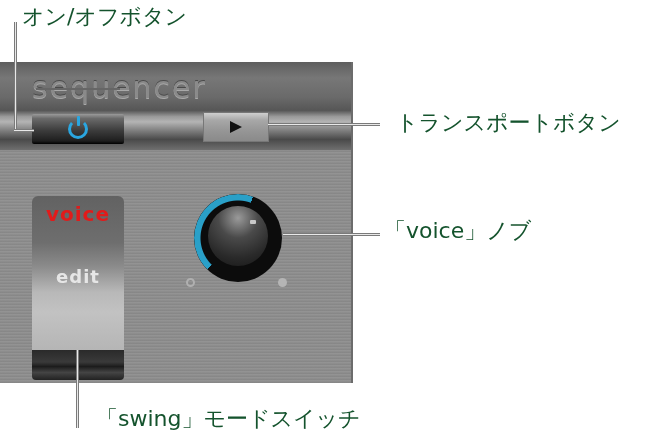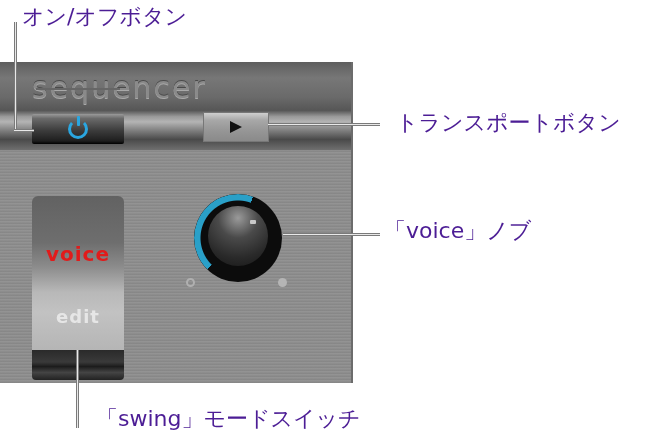--- a/index.html
+++ b/index.html
@@ -2,21 +2,21 @@
 <html><head>
   <meta charset="utf-8">
   <style>
     html, body { margin: 0; padding: 0; }
     body {
       width: 646px; height: 444px; position: relative; overflow: hidden;
       background: #ffffff;
       font-family: "DejaVu Sans", "Liberation Sans", sans-serif;
     }
     .callout {
-      position: absolute; color: #4c1d95; font-size: 22px; line-height: 1;
+      position: absolute; color: #14532d; font-size: 22px; line-height: 1;
       white-space: nowrap;
     }
     .leader { position: absolute; background: #8a8a8a; }
     .leader-h { height: 3px; border-top: 1px solid #7a7a7a; border-bottom: 1px solid #7a7a7a; background: #e8e8e8; box-sizing: border-box; }
     .leader-v { width: 3px; border-left: 1px solid #7a7a7a; border-right: 1px solid #7a7a7a; background: #e8e8e8; box-sizing: border-box; }
 
     .panel {
       position: absolute; left: 0; top: 62px; width: 353px; height: 321px;
       background:
         repeating-linear-gradient(180deg, rgba(255,255,255,0.05) 0px, rgba(255,255,255,0.05) 1px, rgba(0,0,0,0.04) 2px, rgba(0,0,0,0.04) 3px),
@@ -66,21 +66,20 @@
     }
     .mode-switch-body {
       position: absolute; left: 0; top: 107px; width: 92px; height: 155px;
       border-radius: 6px 6px 0 0;
       background: linear-gradient(180deg, #626262 0%, #6e6e6e 30%, #8a8a8a 45%, #b8b8b8 62%, #c2c2c2 75%, #b5b5b5 100%);
       top: 108px;
     }
     .mode-label {
       position: absolute; left: 0; width: 92px; text-align: center; font-weight: bold;
       letter-spacing: 1px;
-      margin-top: 40px;
     }
     .mode-voice { top: 114px; color: #e11b1b; font-size: 20px; }
     .mode-edit { top: 178px; color: #e6e6e6; font-size: 18px; font-weight: bold; }
     .mode-step { top: 230px; color: #1a1a1a; font-size: 20px; }
     .mode-base {
       position: absolute; left: 0; top: 262px; width: 92px; height: 30px;
       background: linear-gradient(180deg, #2a2a2a 0%, #3a3a3a 40%, #1c1c1c 55%, #444 75%, #222 100%);
       border-radius: 0 0 4px 4px;
     }
 

